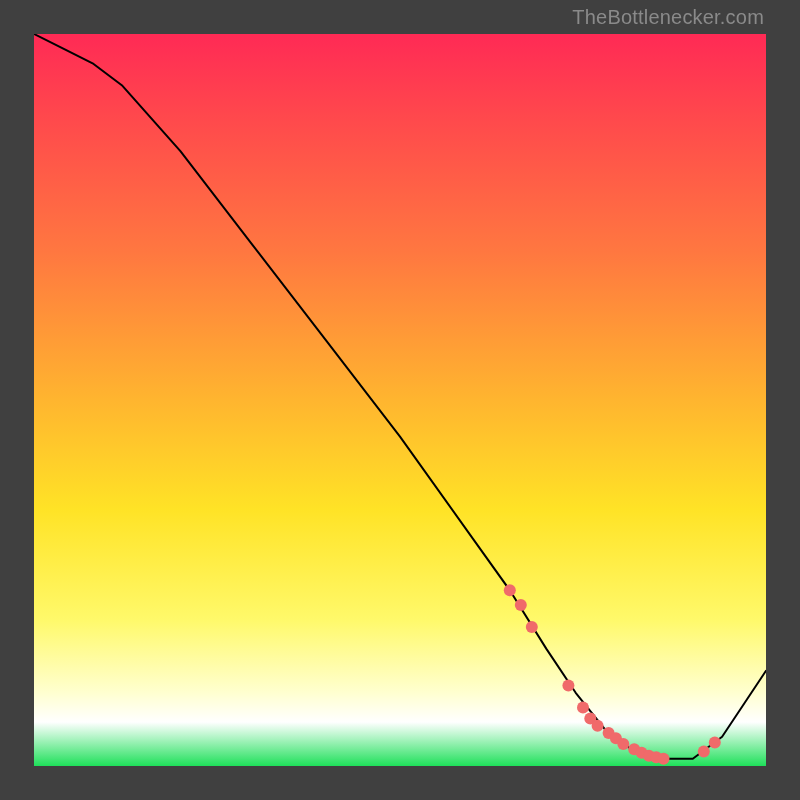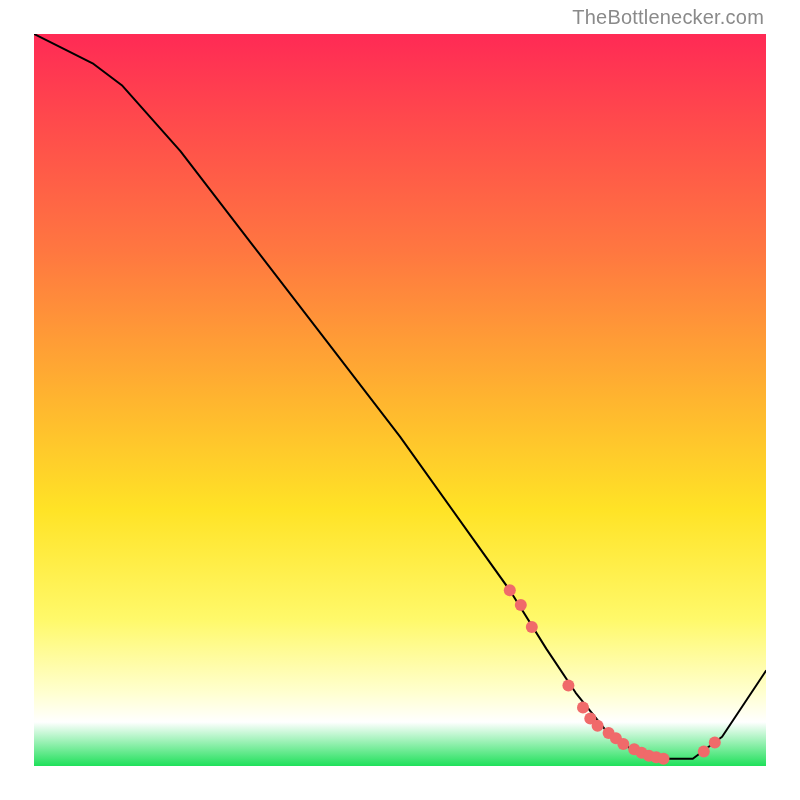--- a/index.html
+++ b/index.html
@@ -1,21 +1,21 @@
 <!DOCTYPE html>
 <html><head>
 <meta charset="utf-8">
 <style>
   * { margin: 0; padding: 0; box-sizing: border-box; }
   html, body { width: 800px; height: 800px; background: #000; overflow: hidden; }
   .wrap {
     position: relative;
     width: 800px;
     height: 800px;
-    background: #ffffff;
+    background: #404040;
   }
   .plot {
     position: absolute;
     left: 34px;
     top: 34px;
     width: 732px;
     height: 732px;
     
     background: linear-gradient(
       to bottom,

